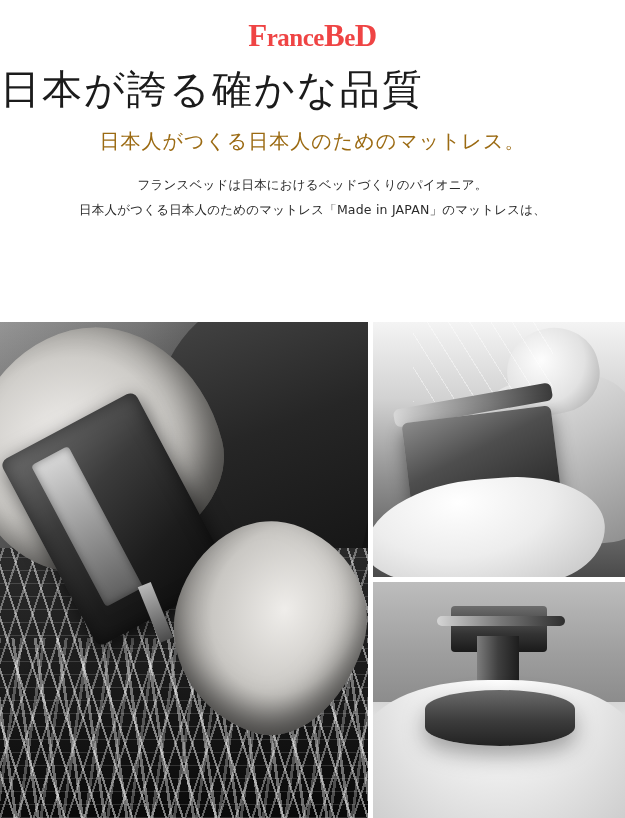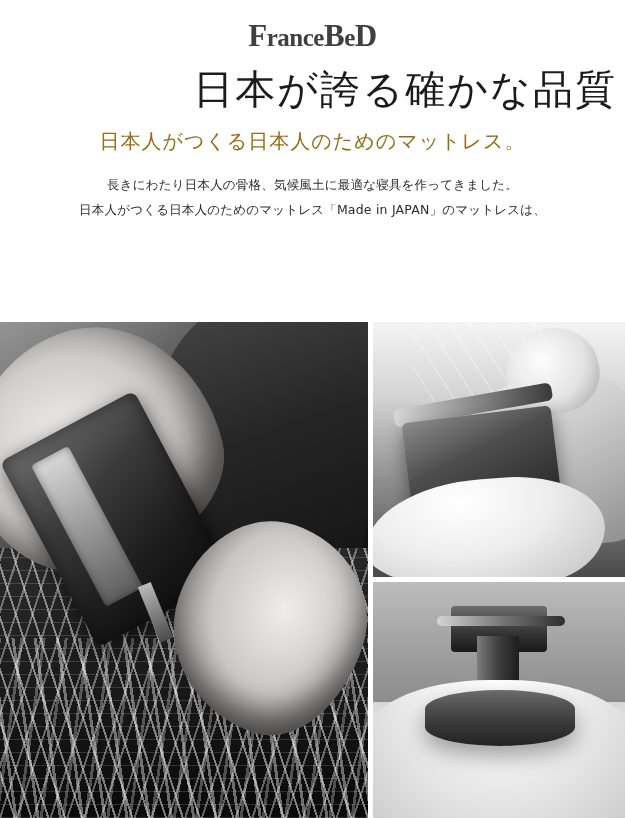--- a/index.html
+++ b/index.html
@@ -26,35 +26,35 @@
     text-align: center;
     padding-top: 20px;
     height: 34px;
   }
   .brand-word {
     display: inline-block;
     font-family: "Liberation Serif", serif;
     font-weight: bold;
     font-size: 31px;
     letter-spacing: -0.5px;
-    color: #404040;
+    color: #ef4444;
     line-height: 1;
   }
   .brand-word .cap { font-size: 31px; }
   .brand-word .low { font-size: 25px; }
 
   
   .headline {
-    text-align: right;
+    text-align: left;
     font-family: "DejaVu Serif", serif;
     font-size: 40px;
     font-weight: normal;
     letter-spacing: 2px;
     color: #1b1b1b;
-    margin: 10px 8px 0 0;
+    margin: 10px 16px 0 0;
     line-height: 1.25;
   }
 
   .subhead {
     text-align: center;
     font-family: "DejaVu Serif", serif;
     font-size: 20px;
     letter-spacing: 1px;
     color: #9b6a12;
     margin: 14px 0 0 0;
@@ -273,21 +273,21 @@
 
   <div class="brand">
     <span class="brand-word"><span class="cap">F</span><span class="low">rance</span><span class="cap">B</span><span class="low">e</span><span class="cap">D</span></span>
   </div>
 
   <h1 class="headline">日本が誇る確かな品質</h1>
 
   <div class="subhead">日本人がつくる日本人のためのマットレス。</div>
 
   <div class="body-copy">
-    <p>長きにわたり日本人の骨格、気候風土に最適な寝具を作ってきました。</p>
+    <p>フランスベッドは日本におけるベッドづくりのパイオニア。</p>
     <p>日本人がつくる日本人のためのマットレス「Made in JAPAN」のマットレスは、</p>
   </div>
 
   <div class="photo-grid">
 
     <div class="col-left">
       <div class="photo photo-left">
         <div class="bg"></div>
         <div class="sleeve"></div>
         <div class="springs"></div>

